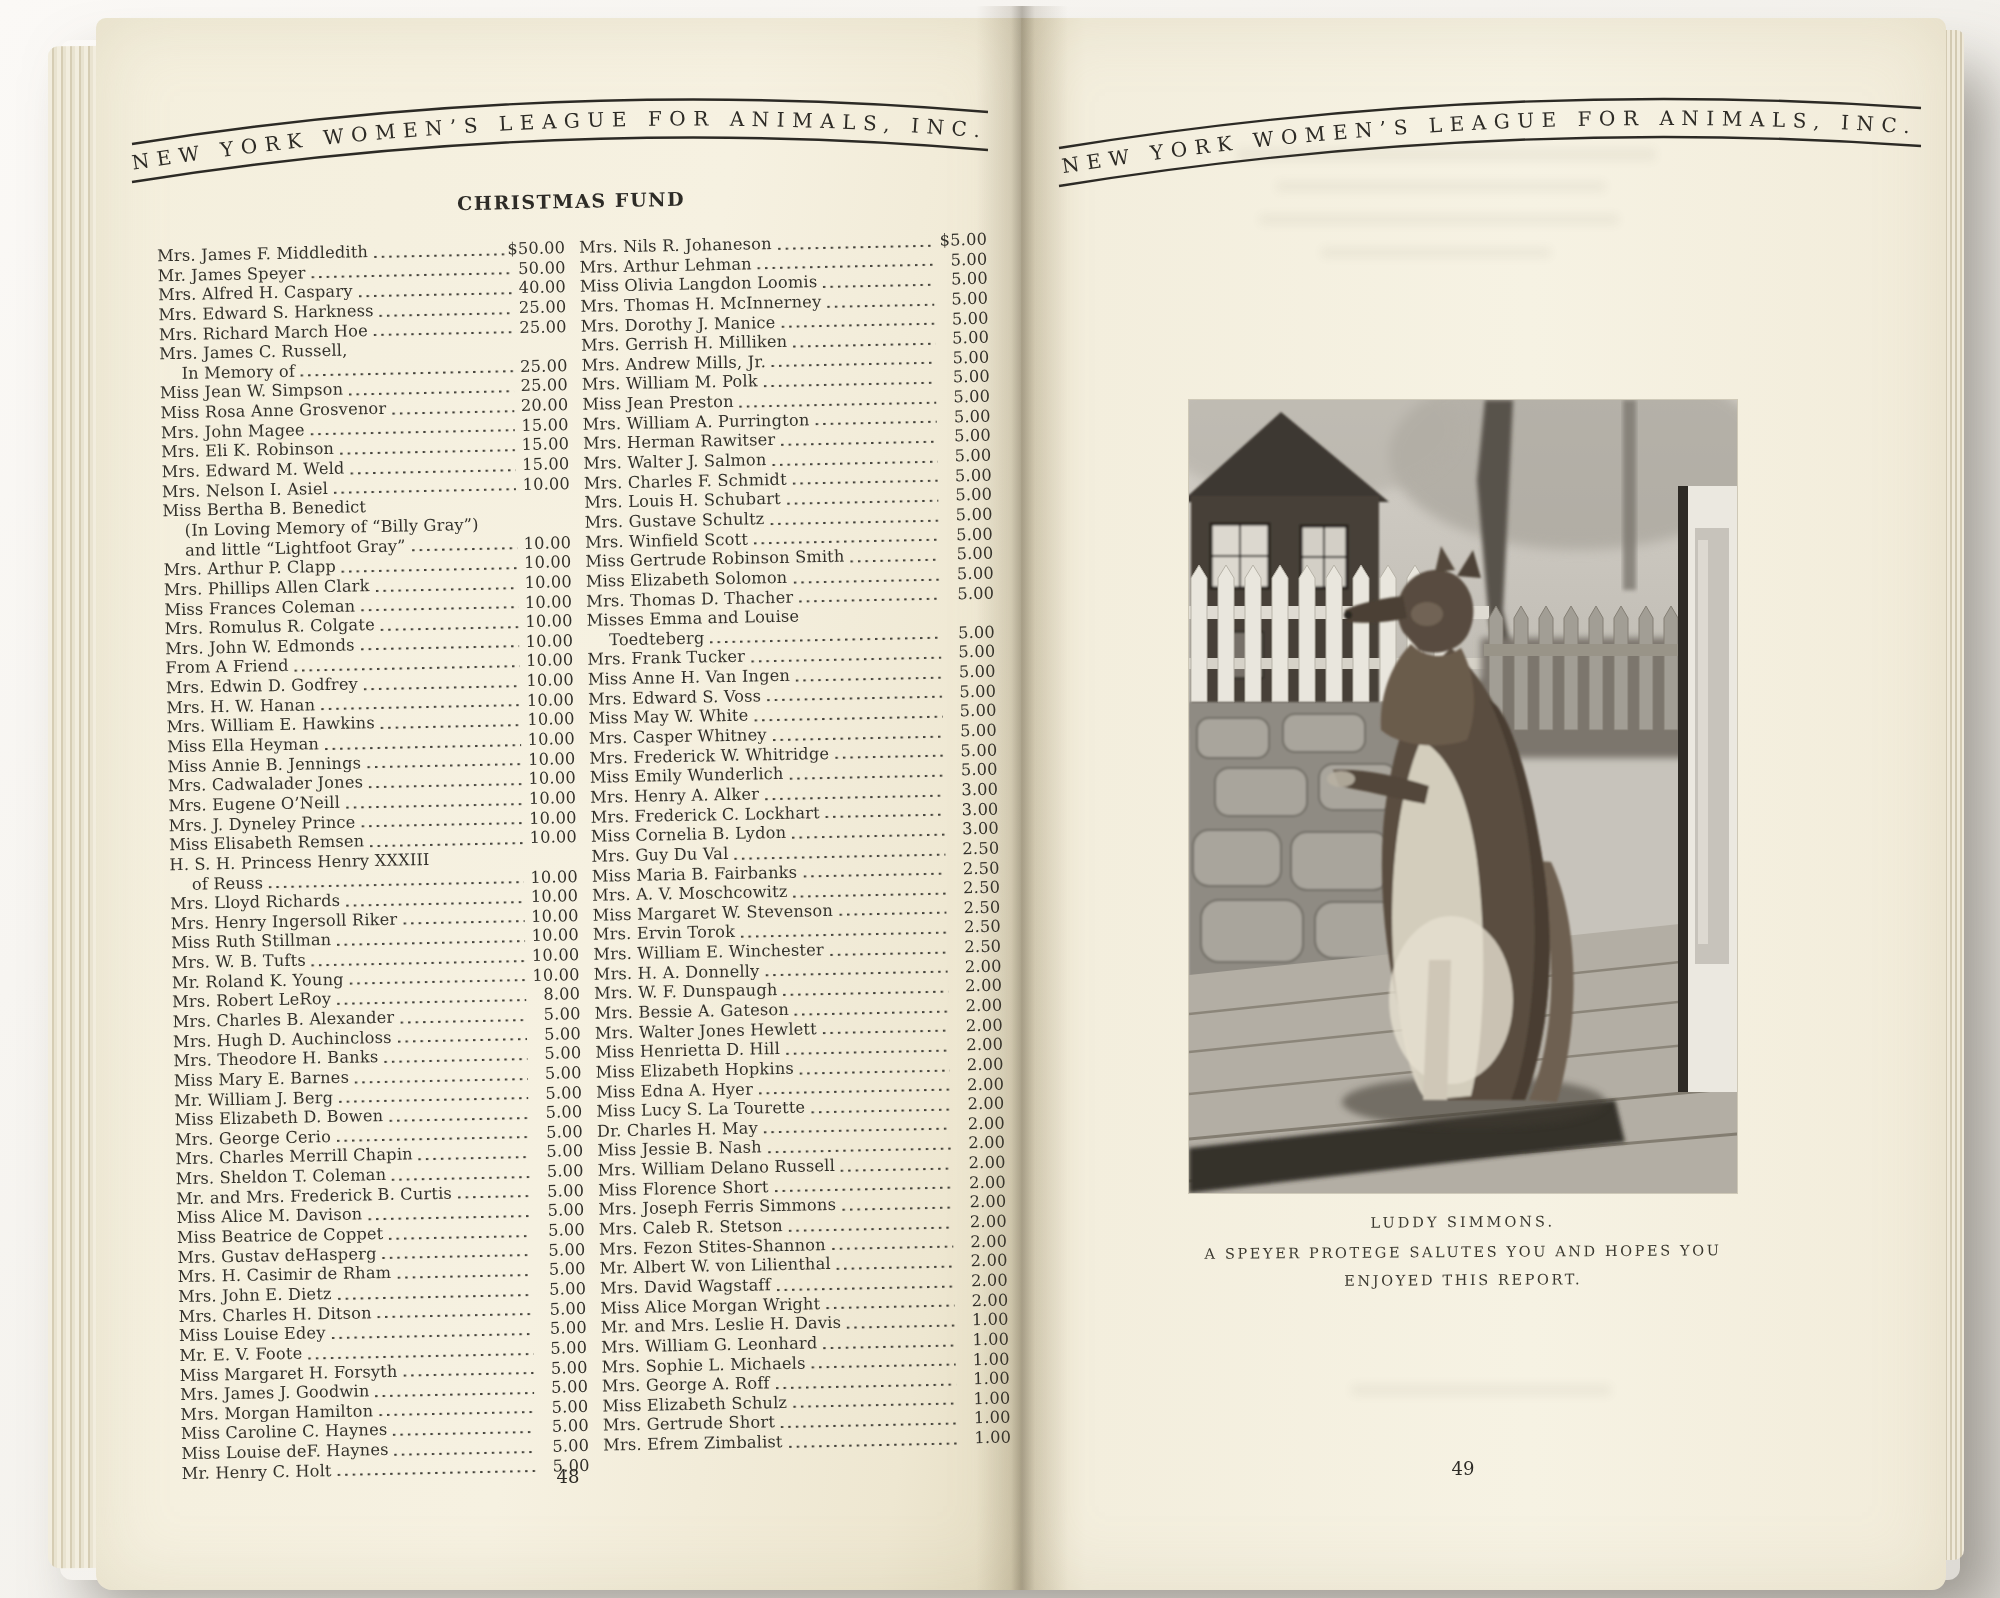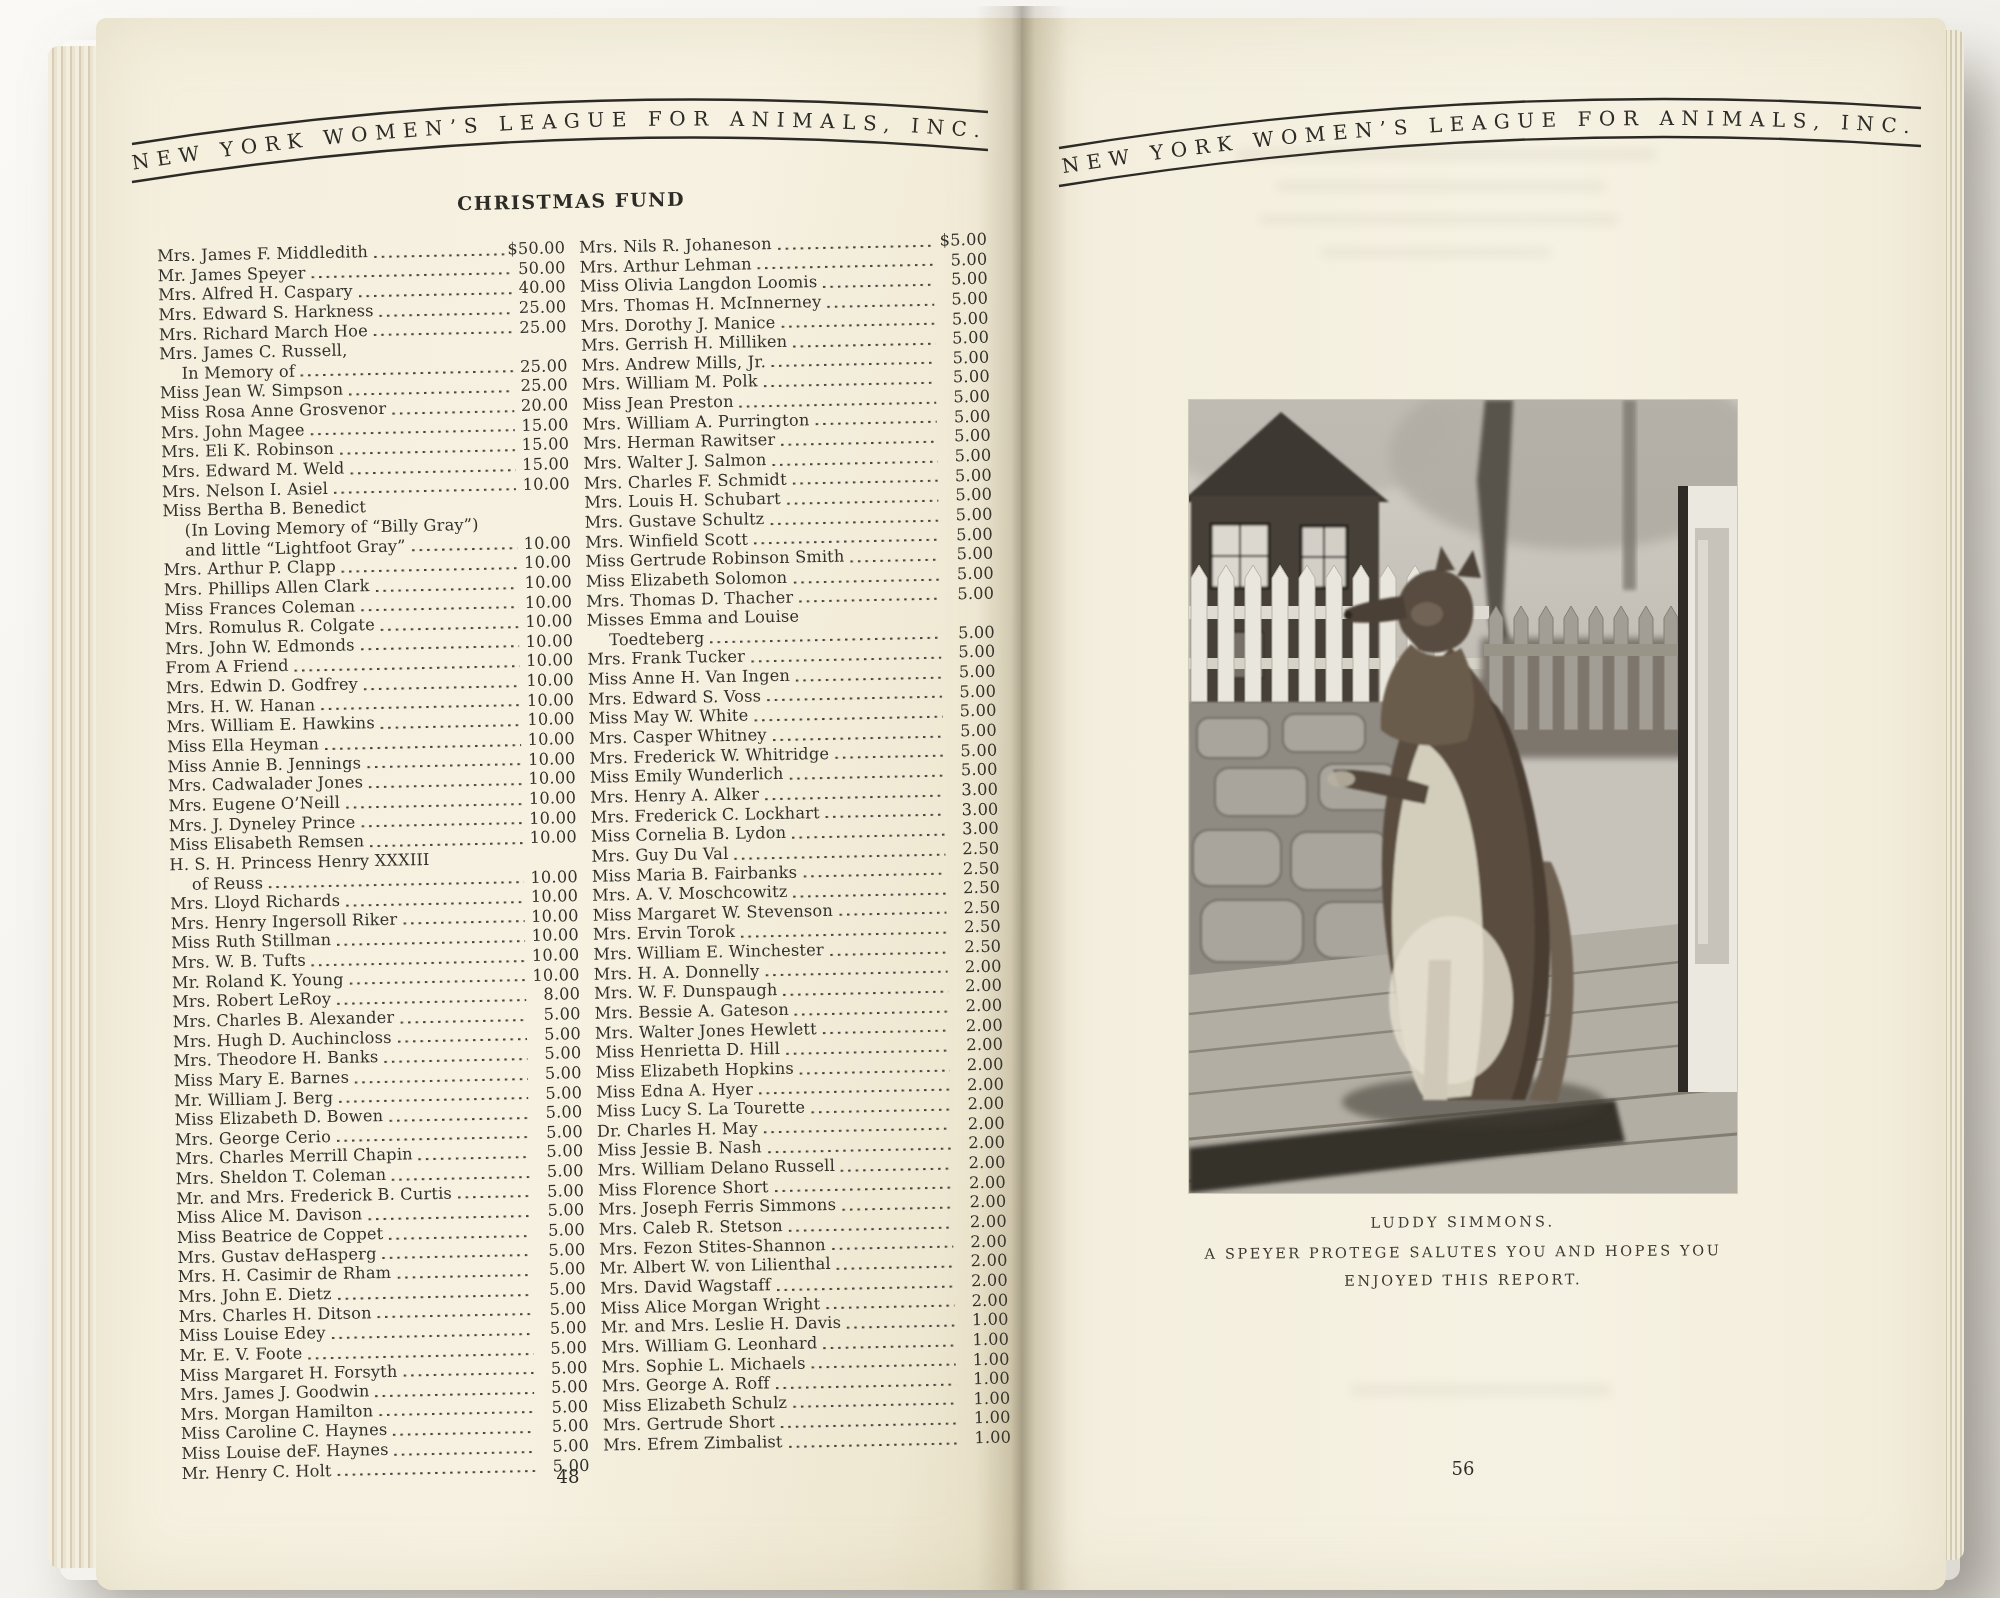--- a/index.html
+++ b/index.html
@@ -833,18 +833,18 @@
             <ellipse cx="238" cy="214" rx="16" ry="12" fill="#8a7c69" opacity=".5"></ellipse>
           </g>
         </svg>
       </div>
 
       <div class="caption">
         <div class="c1">LUDDY SIMMONS.</div>
         <div class="c2">A SPEYER PROTEGE SALUTES YOU AND HOPES YOU</div>
         <div class="c3">ENJOYED THIS REPORT.</div>
       </div>
-      <div class="pagenum pagenum-right">56</div>
+      <div class="pagenum pagenum-right">49</div>
     </div>
 
     <div class="gutter"></div>
   </div>
 </div>
 
 </body></html>

